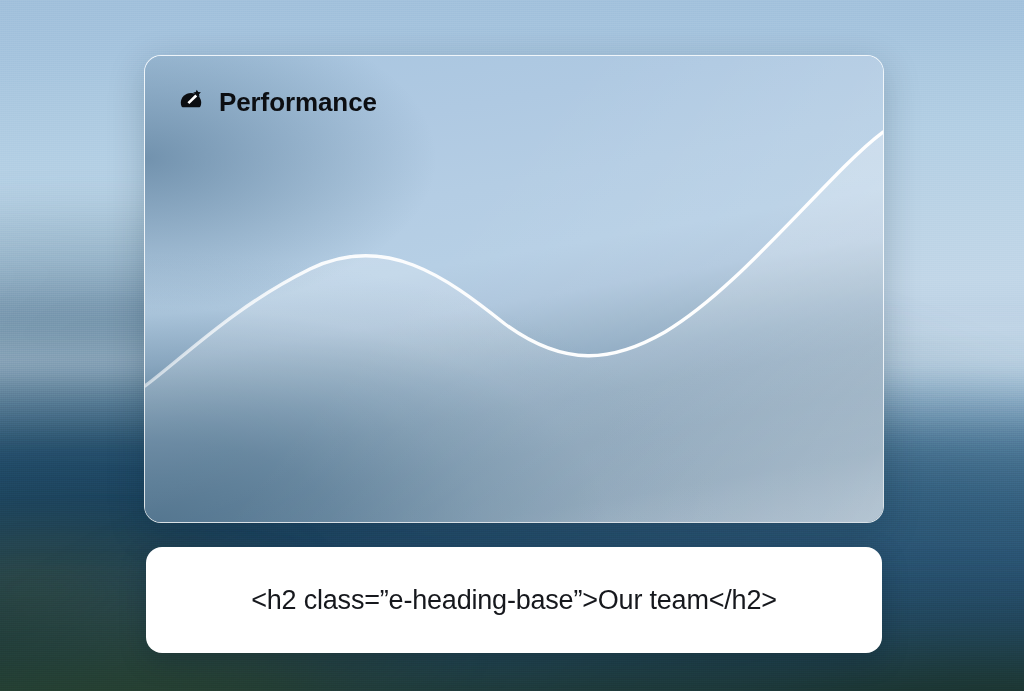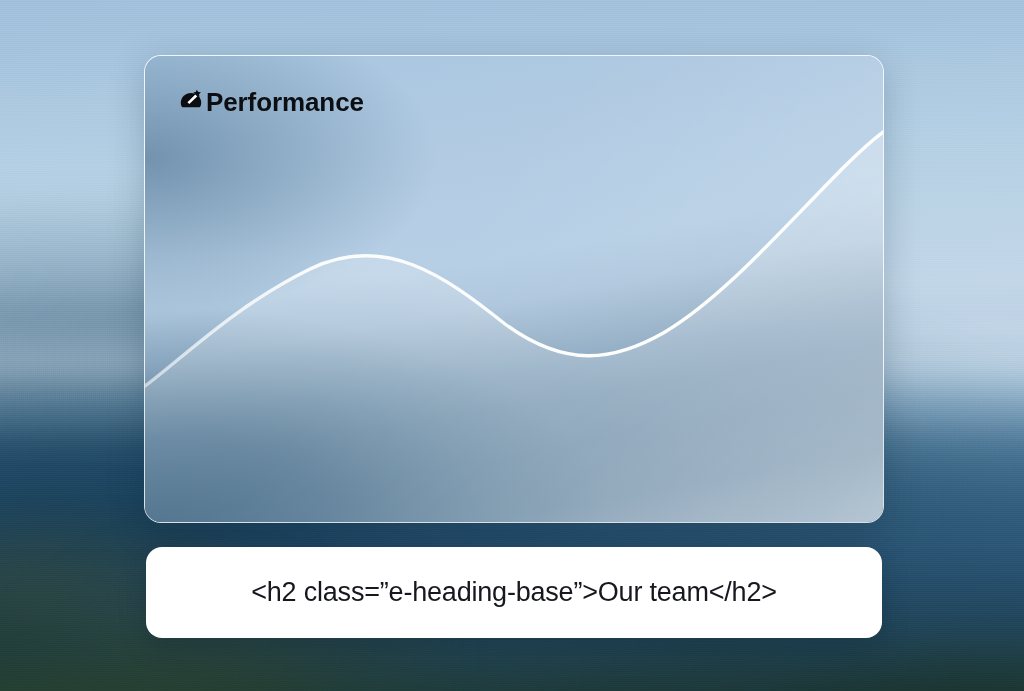--- a/index.html
+++ b/index.html
@@ -191,20 +191,21 @@
     display: block;
   }
 
   
   .card-header {
     position: absolute;
     left: 31px;
     top: 31px;
     display: flex;
     align-items: center;
+    gap: 13px;
     z-index: 6;
   }
 
   .perf-icon {
     width: 30px;
     height: 30px;
     display: block;
     flex: 0 0 auto;
   }
 
@@ -216,21 +217,21 @@
     white-space: nowrap;
     line-height: 1;
   }
 
   
   .code-chip {
     position: absolute;
     left: 146px;
     top: 547px;
     width: 736px;
-    height: 91px;
+    height: 106px;
     border-radius: 16px;
     background: #ffffff;
     display: flex;
     align-items: center;
     justify-content: center;
     box-shadow: 0 8px 26px rgba(8,26,44,0.26);
   }
 
   .code-text {
     font-size: 27px;

